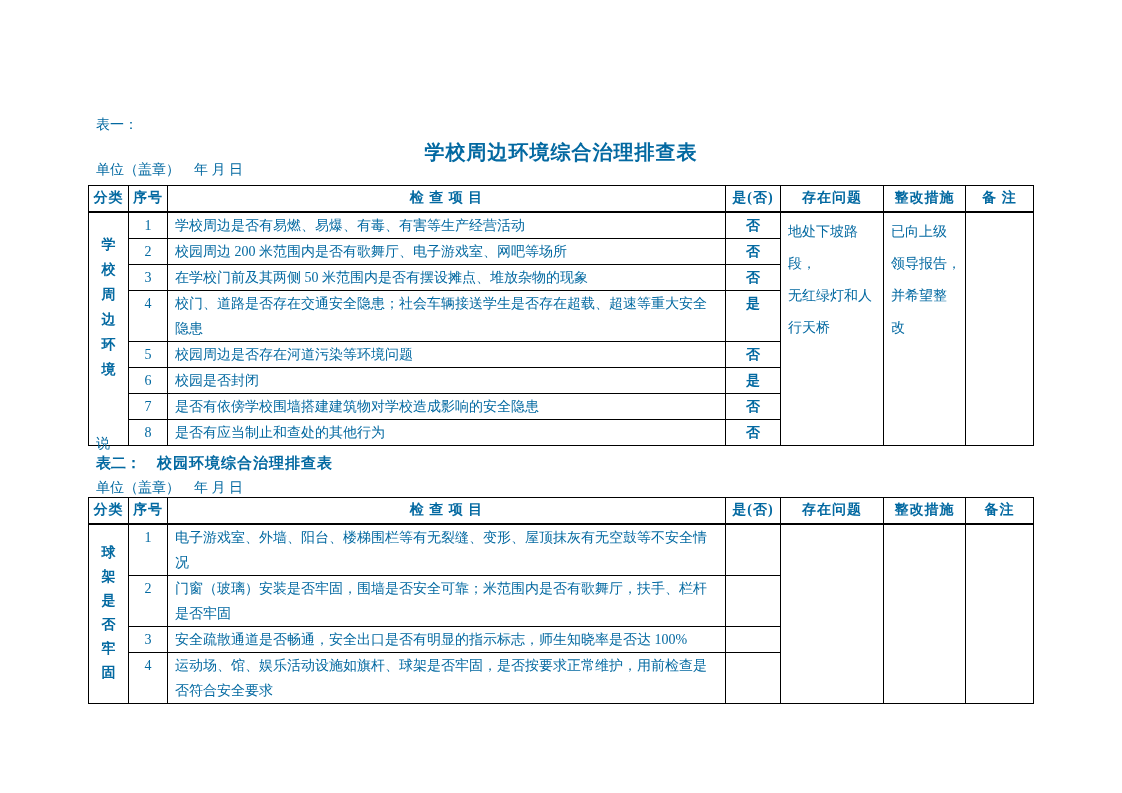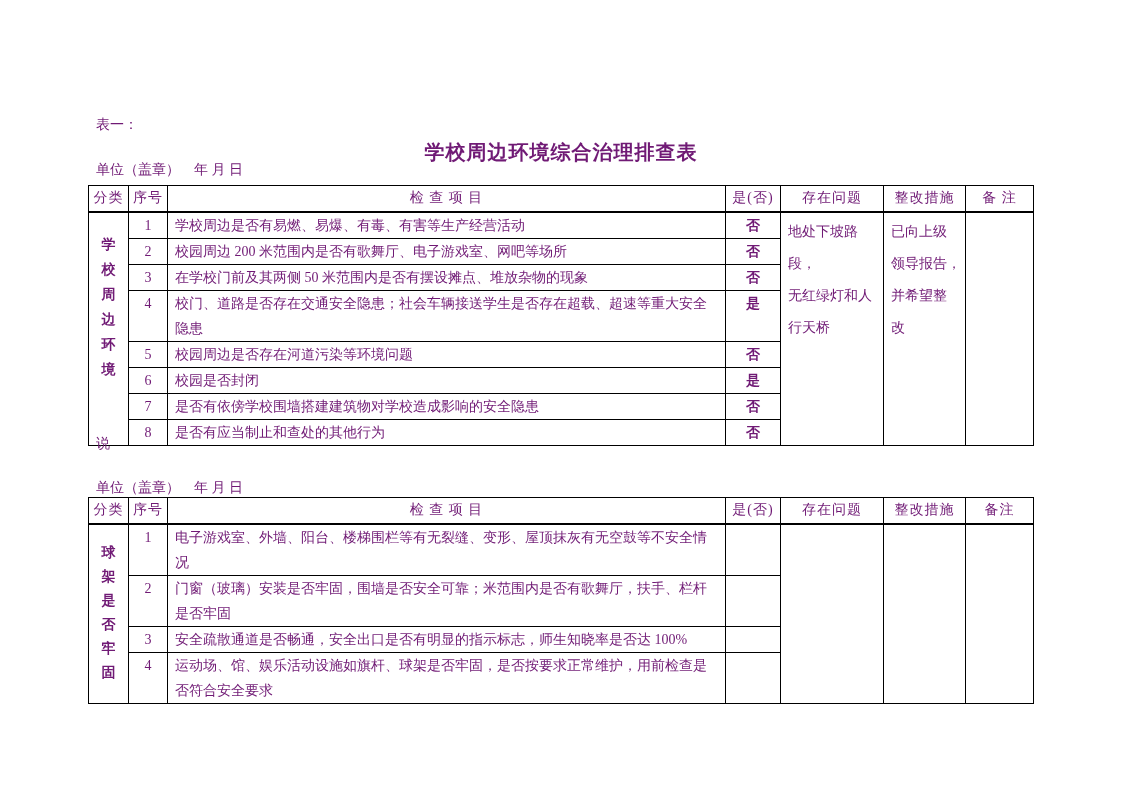--- a/index.html
+++ b/index.html
@@ -2,21 +2,21 @@
 <html><head>
 <meta charset="utf-8">
 <style>
   * { margin:0; padding:0; box-sizing:border-box; }
   html,body { background:#e8e8e8; }
   .page {
     position:relative;
     width:1122px; height:793px;
     background:#ffffff;
     font-family:"Liberation Serif","DejaVu Serif",serif;
-    color:#701a75;
+    color:#0369a1;
     overflow:hidden;
     margin:0 auto;
   }
   .line { position:absolute; font-size:14px; line-height:16px; white-space:pre; }
   .lbl1 { left:96px; top:117px; }
   .title1 { left:0; top:144px; width:100%; text-align:center; font-size:20px; font-weight:bold; letter-spacing:1px; }
   .unit1 { left:96px; top:162px; }
   .note  { left:96px; top:436px; }
   .lbl2  { left:96px; top:455px; font-weight:bold; font-size:15px; }
   .lbl2 .sec-title { margin-left:16px; letter-spacing:1px; }
@@ -26,21 +26,21 @@
   table.t1 { top:185px; }
   table.t2 { top:497px; }
   .check td, .check th {
     border:1px solid #000;
     font-size:14px;
     vertical-align:top;
     overflow:hidden;
     padding:0;
   }
   .check thead th {
-    font-weight:normal; text-align:center;
+    font-weight:bold; text-align:center;
     height:26px; line-height:24px;
     border-bottom:2px solid #000;
     letter-spacing:1px;
   }
   tr.h25 { height:25px; }
   tr.h45 { height:45px; }
   tr.h50 { height:50px; }
   td.num { text-align:center; line-height:25px; }
   td.item { padding:0 8px 0 7px; line-height:25px; text-align:left; }
   td.yesno { text-align:center; font-weight:bold; line-height:25px; }
@@ -129,20 +129,21 @@
       <tr class="h25">
         <td class="num">8</td>
         <td class="item">是否有应当制止和查处的其他行为</td>
         <td class="yesno">否</td>
       </tr>
     </tbody>
   </table>
 
   <div class="line note">说</div>
 
+  <div class="line lbl2"><span>表二：</span><span class="sec-title">校园环境综合治理排查表</span></div>
   <div class="line unit2">单位（盖章）　年 月 日</div>
 
   <table class="check t2">
     <colgroup>
       <col style="width:40px">
         <col style="width:39px">
         <col style="width:558px">
       <col style="width:55px">
         <col style="width:103px">
         <col style="width:82px">

